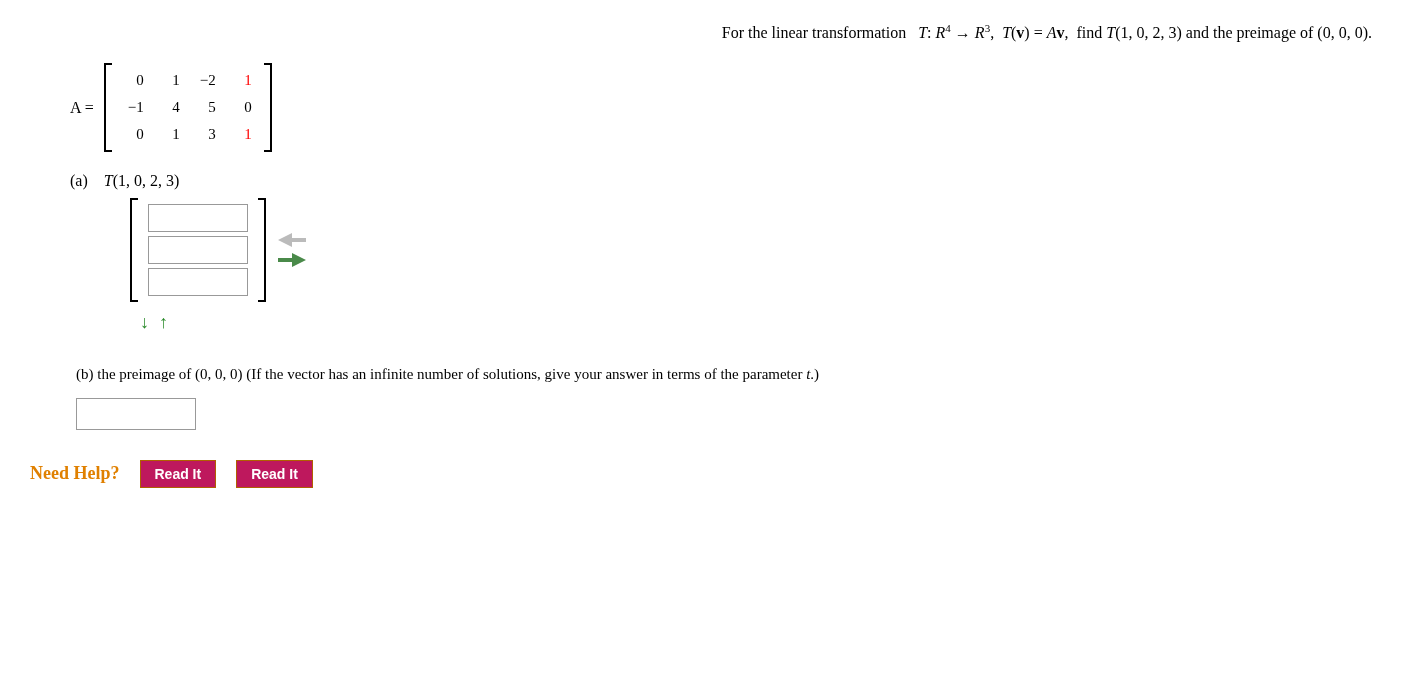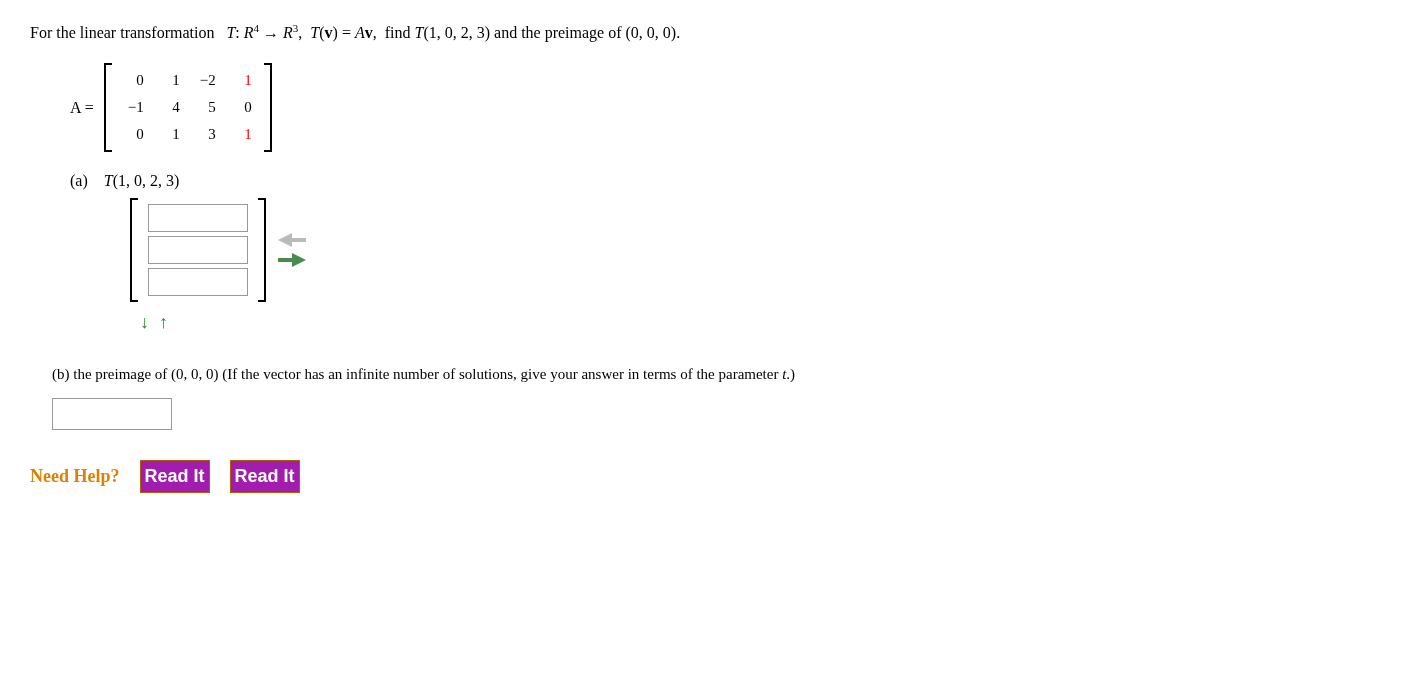--- a/index.html
+++ b/index.html
@@ -10,20 +10,21 @@
       font-size: 16px;
       padding: 20px 30px;
       width: 1402px;
       min-height: 686px;
     }
 
     .problem-text {
       font-size: 16px;
       margin-bottom: 18px;
       line-height: 1.5;
+      text-align: right;
     }
 
     sup { font-size: 11px; }
 
     .matrix-section {
       display: flex;
       align-items: center;
       margin-left: 40px;
       margin-bottom: 20px;
     }
@@ -120,21 +121,21 @@
     .sort-arrow-btn {
       background: none;
       border: none;
       cursor: pointer;
       font-size: 18px;
       color: #2a8a2a;
       padding: 0 2px;
     }
 
     .part-b {
-      margin-left: 22px;
+      margin-left: 46px;
       margin-bottom: 20px;
     }
 
     .part-b-text {
       font-size: 15px;
       margin-bottom: 12px;
       line-height: 1.5;
     }
 
     .single-input {
@@ -154,25 +155,25 @@
       margin-top: 30px;
     }
 
     .need-help-label {
       font-size: 18px;
       font-weight: bold;
       color: #e08000;
     }
 
     .help-btn {
-      background-color: #a21caf;
+      background-color: #be185d;
       color: #fff;
       border: 1px solid #b06000;
-      padding: 5px 4px;
-      font-size: 18px;
+      padding: 5px 14px;
+      font-size: 14px;
       cursor: pointer;
       font-family: Arial, sans-serif;
       font-weight: bold;
     }
 
     
     .bracket-container {
       display: flex;
       align-items: center;
     }

